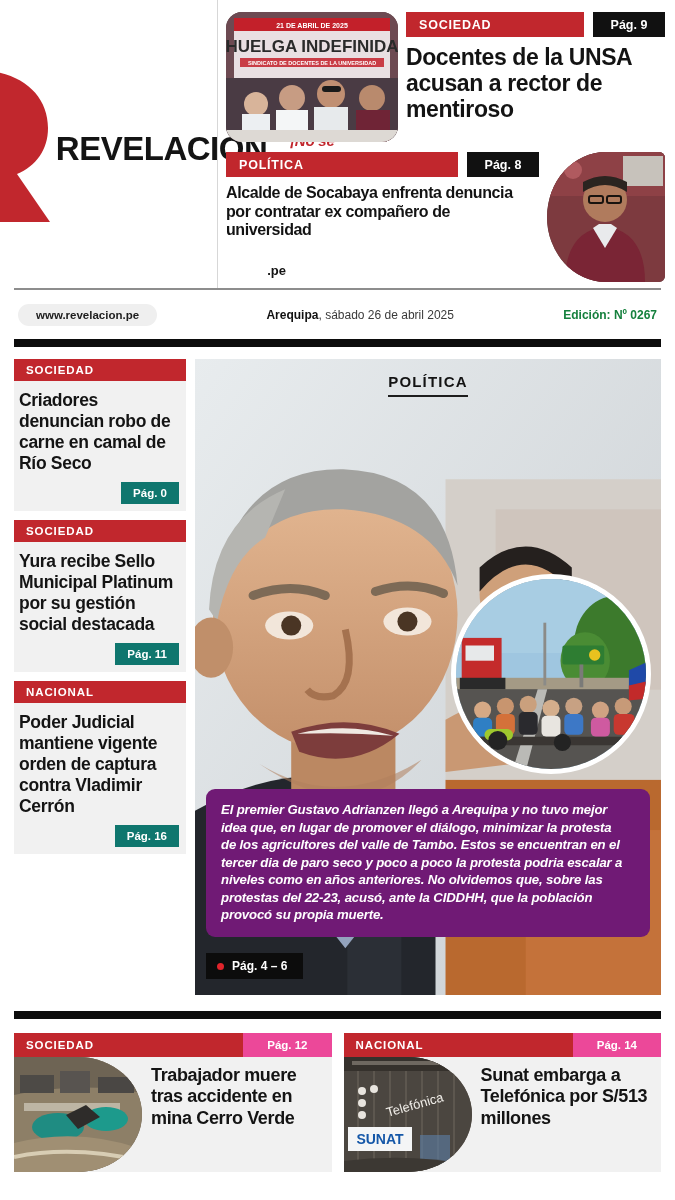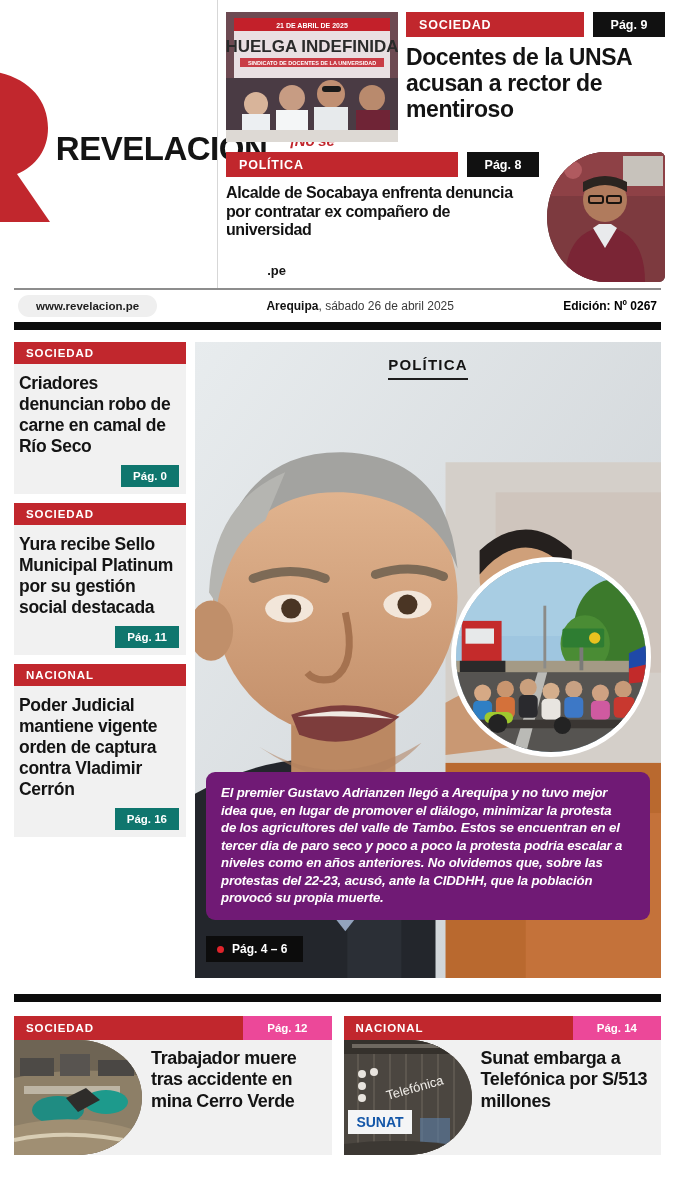--- a/index.html
+++ b/index.html
@@ -37,21 +37,21 @@
     font-size:15px; font-weight:bold; font-style:italic;
     color:#c1272d; margin-top:6px; letter-spacing:-0.2px;
   }
 
   .top-stories{ flex:1; display:flex; flex-direction:column; padding:12px 10px 8px 8px; gap:10px; }
 
   .top-card{ display:flex; height:130px; }
   .top-card.rev{ flex-direction:row-reverse; }
   .tc-photo{
     flex:0 0 172px; width:172px; height:130px;
-    border-radius:0; overflow:hidden; position:relative;
+    border-radius:16px; overflow:hidden; position:relative;
     background:#5a4a48;
   }
   .tc-photo.round{ flex:0 0 118px; width:118px; border-radius:50% 6px 6px 50%; }
   .tc-body{ flex:1; display:flex; flex-direction:column; padding-left:8px; }
   .top-card.rev .tc-body{ padding-left:0; padding-right:8px; }
 
   .kicker-row{ display:flex; align-items:stretch; height:25px; margin-bottom:7px; }
   .kicker{
     background:#c1272d; color:#fff; font-weight:bold;
     font-size:12.5px; letter-spacing:0.8px;
@@ -64,30 +64,30 @@
   }
   .tc-head{
     font-size:23px; font-weight:bold; line-height:1.13;
     color:#131313; letter-spacing:-0.4px;
   }
   .tc-head.sm{ font-size:16px; line-height:1.17; }
 
   
   .infobar-top-rule{ height:2px; background:#8d8d8d; margin:0 14px; }
   .infobar{
-    height:32px; display:flex; align-items:center;
+    height:49px; display:flex; align-items:center;
     padding:0 18px; justify-content:space-between;
   }
   .url-pill{
     background:#efefef; border-radius:14px; padding:5px 18px;
     font-size:11.5px; font-weight:bold; color:#1d1d1d;
   }
   .dateline{ font-size:12px; color:#3a3a3a; }
   .dateline b{ color:#111; }
-  .edition{ font-size:12px; font-weight:bold; color:#000000; }
+  .edition{ font-size:12px; font-weight:bold; color:#15803d; }
   .infobar-bottom-rule{ height:8px; background:#0c0c0c; margin:0 14px 0 14px; }
 
   
   .main-area{ display:flex; padding:12px 14px 0 14px; gap:9px; height:648px; }
 
   .side-col{ width:172px; flex:0 0 172px; display:flex; flex-direction:column; gap:9px; }
   .side-card{ background:#f1f1f1; display:flex; flex-direction:column; }
   .side-kicker{
     background:#c1272d; color:#fff; font-weight:bold;
     font-size:11.5px; letter-spacing:0.9px;

